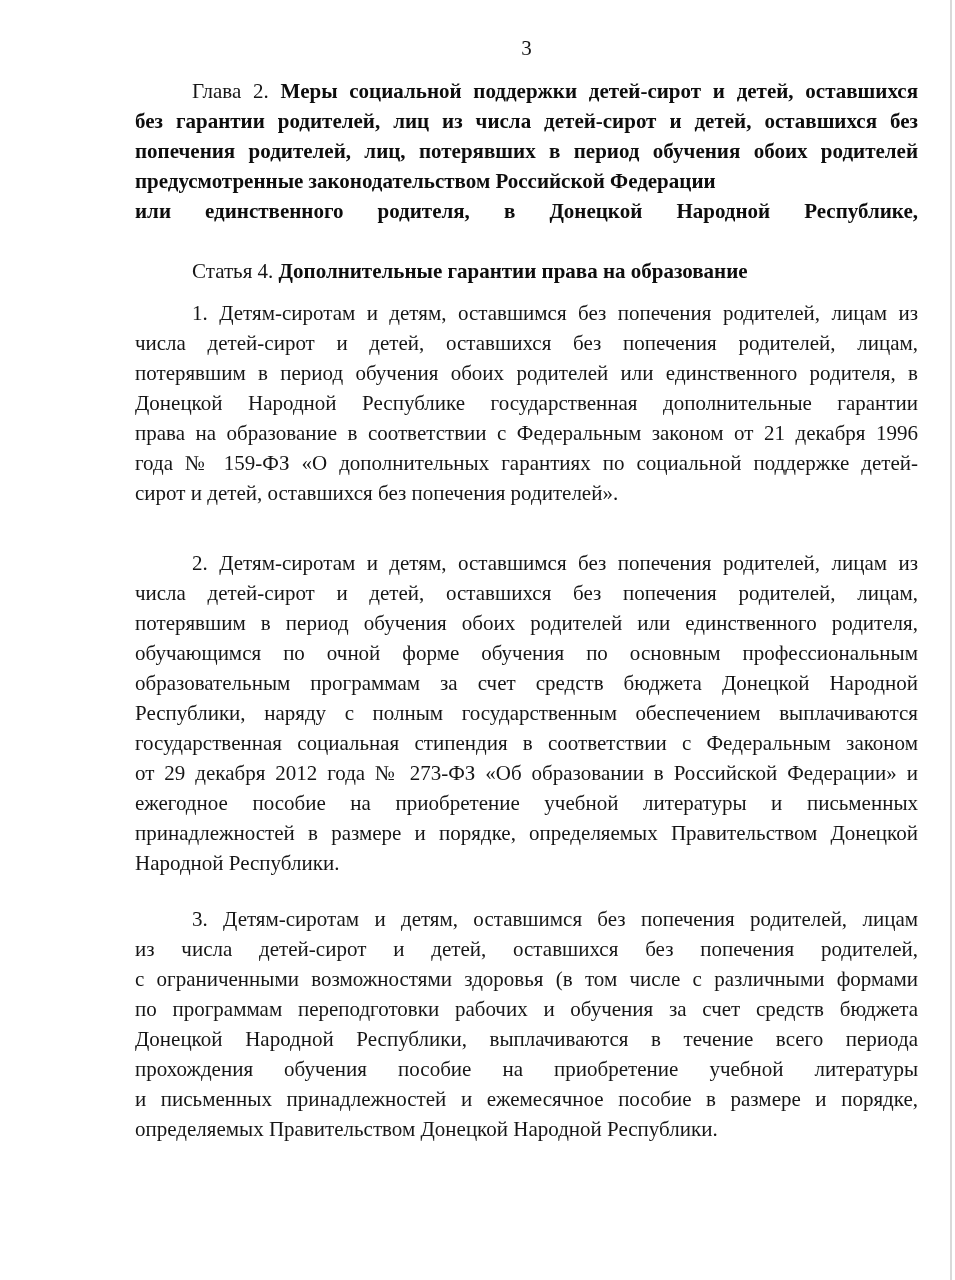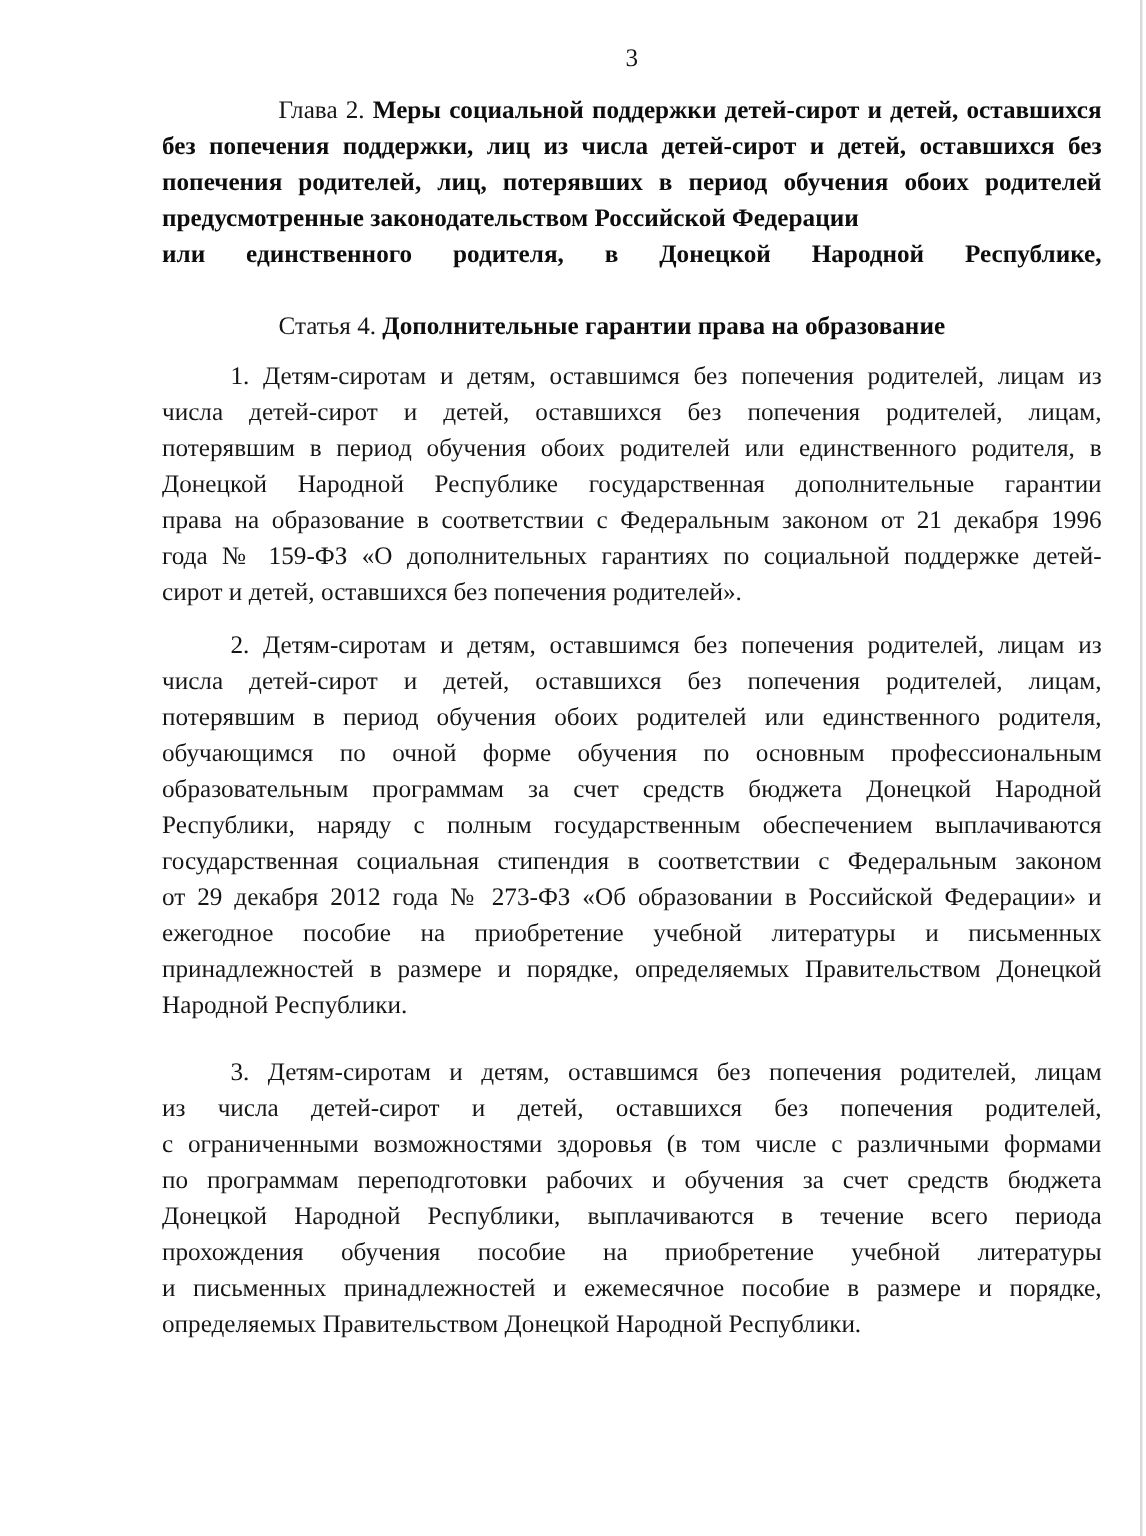--- a/index.html
+++ b/index.html
@@ -29,26 +29,25 @@
     margin-top: 13px;
     font-weight: bold;
     color: #0d0d0d;
   }
   .article-heading {
     margin-top: 30px;
     font-weight: bold;
     color: #0d0d0d;
   }
   .para-1 { margin-top: 12px; }
-  .para-2 { margin-top: 14px; font-family: Liberation Serif, serif; }
+  .para-2 { margin-top: 40px; font-family: Liberation Serif, serif; }
   .para-3 { margin-top: 26px; }
   .pre {
     font-weight: normal;
     color: #161616;
-    margin-left: 40px;
   }
   .ln {
     text-align: justify;
     text-align-last: justify;
   }
   .ln.last {
     text-align-last: left;
   }
   .ln.ind {
     text-indent: 57px;
@@ -62,21 +61,21 @@
   }
 </style>
 </head>
 <body>
 
 <div class="page">
   <div class="page-number">3</div>
 
   <div class="block chapter-heading">
       <div class="ln ind"><span class="pre">Глава 2. </span><span>Меры социальной поддержки детей-сирот и детей, оставшихся</span></div>
-      <div class="ln">без попечения поддержки, лиц из числа детей-сирот и детей, оставшихся без</div>
+      <div class="ln">без гарантии родителей, лиц из числа детей-сирот и детей, оставшихся без</div>
       <div class="ln">попечения родителей, лиц, потерявших в период обучения обоих родителей</div>
       <div class="ln last">предусмотренные законодательством Российской Федерации</div>
       <div class="ln">или единственного родителя, в Донецкой Народной Республике,</div>
     </div>
 
   <div class="block article-heading">
       <div class="ln ind last"><span class="pre">Статья 4. </span><span>Дополнительные гарантии права на образование</span></div>
     </div>
 
   <div class="block para-1">

